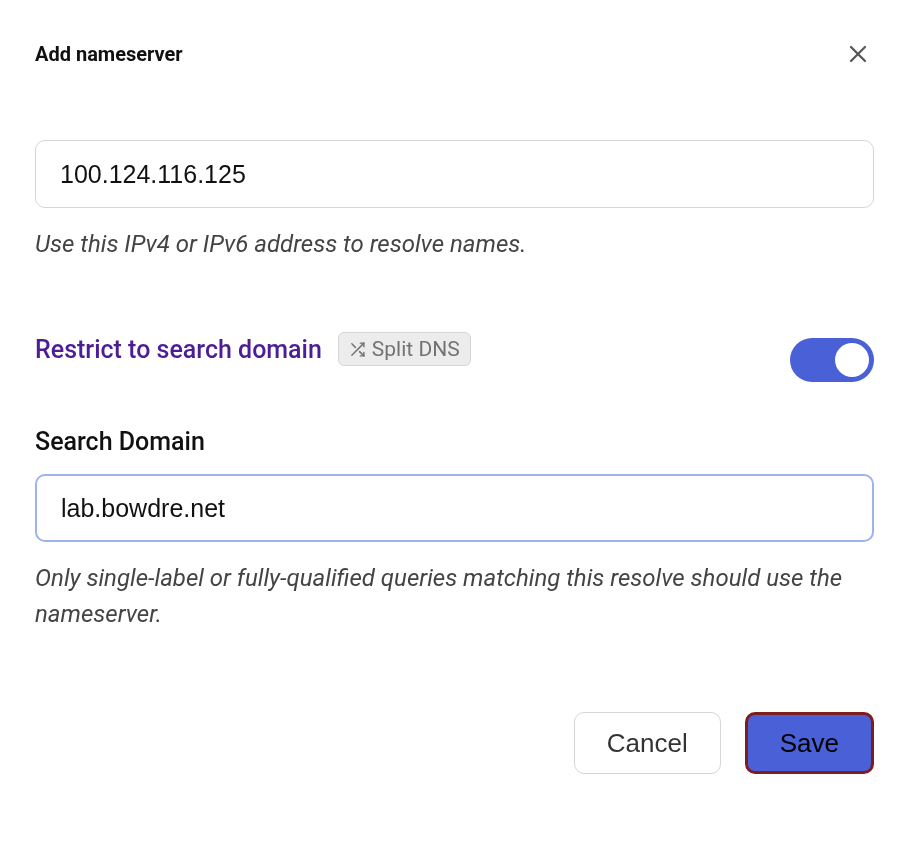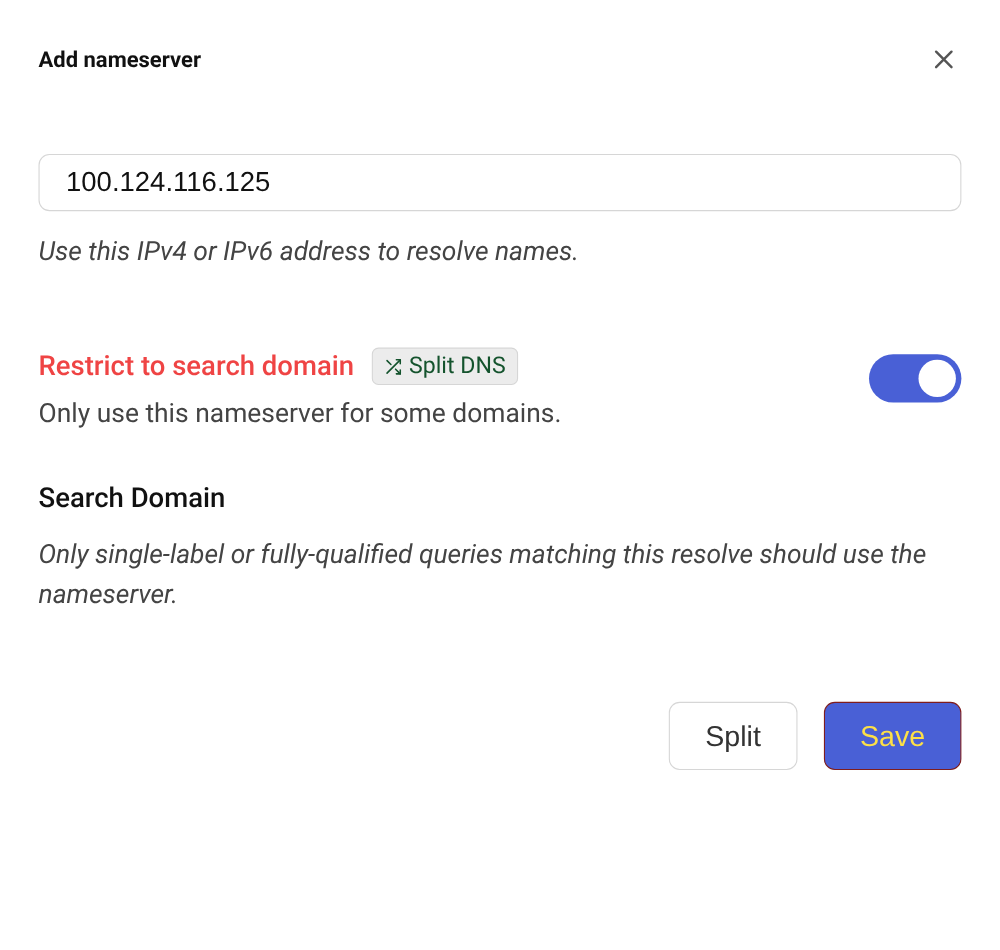--- a/index.html
+++ b/index.html
@@ -41,21 +41,21 @@
       height: 24px;
     }
     .field-label {
       font-size: 25px;
       font-weight: 500;
       color: #111111;
       margin-bottom: 18px;
     }
     .text-input {
       width: 100%;
-      height: 52px;
+      height: 68px;
       padding: 0 24px;
       font-size: 25px;
       border: 1px solid #d6d6d6;
       border-radius: 10px;
       color: #111111;
       background: #ffffff;
       outline: none;
     }
     .text-input.focused {
       border: 2px solid #9cb3ee;
@@ -81,33 +81,33 @@
     }
     .restrict-heading-row {
       display: flex;
       align-items: center;
       gap: 16px;
       margin-bottom: 8px;
     }
     .restrict-heading {
       font-size: 25px;
       font-weight: 500;
-      color: #ef4444;
+      color: #4c1d95;
       text-align: right;
     }
     .badge {
       display: inline-flex;
       align-items: center;
       gap: 6px;
       background: #ececec;
       border: 1px solid #d6d6d6;
       border-radius: 6px;
       padding: 4px 10px;
       font-size: 21px;
-      color: #14532d;
+      color: #737373;
     }
     .badge svg {
       width: 17px;
       height: 17px;
     }
     .restrict-desc {
       font-size: 24px;
       color: #444444;
       line-height: 1.5;
     }
@@ -150,22 +150,22 @@
       align-items: center;
       justify-content: center;
     }
     .btn-cancel {
       background: #ffffff;
       border: 1px solid #d6d6d6;
       color: #333333;
     }
     .btn-save {
       background: #4960d6;
-      border: 1px solid #7f1d1d;
-      color: #fde047;
+      border: 3px solid #7f1d1d;
+      color: #000000;
     }
   </style>
 </head>
 <body>
 
 <div class="dialog-header">
   <h1 class="dialog-title">Add nameserver</h1>
   <button class="close-btn">
     <svg viewBox="0 0 24 24" fill="none" stroke="currentColor" stroke-width="2.2" stroke-linecap="round">
       <line x1="5" y1="5" x2="19" y2="19"></line>
@@ -187,28 +187,28 @@
         <svg viewBox="0 0 24 24" fill="none" stroke="currentColor" stroke-width="2" stroke-linecap="round" stroke-linejoin="round">
           <polyline points="16 3 21 3 21 8"></polyline>
           <line x1="4" y1="20" x2="21" y2="3"></line>
           <polyline points="21 16 21 21 16 21"></polyline>
           <line x1="15" y1="15" x2="21" y2="21"></line>
           <line x1="4" y1="4" x2="9" y2="9"></line>
         </svg>
         <span>Split DNS</span>
       </span>
     </div>
-    <div class="restrict-desc">Only use this nameserver for some domains.</div>
   </div>
   <button class="toggle">
     <span class="toggle-knob"></span>
   </button>
 </div>
 
 <div class="section-search-domain">
   <div class="field-label">Search Domain</div>
+  <input type="text" class="text-input focused" value="lab.bowdre.net" style="">
   <div class="help-text">Only single-label or fully-qualified queries matching this resolve should use the nameserver.</div>
 </div>
 
 <div class="button-row">
-  <button class="btn btn-cancel">Split</button>
+  <button class="btn btn-cancel">Cancel</button>
   <button class="btn btn-save">Save</button>
 </div>
 
 </body></html>

